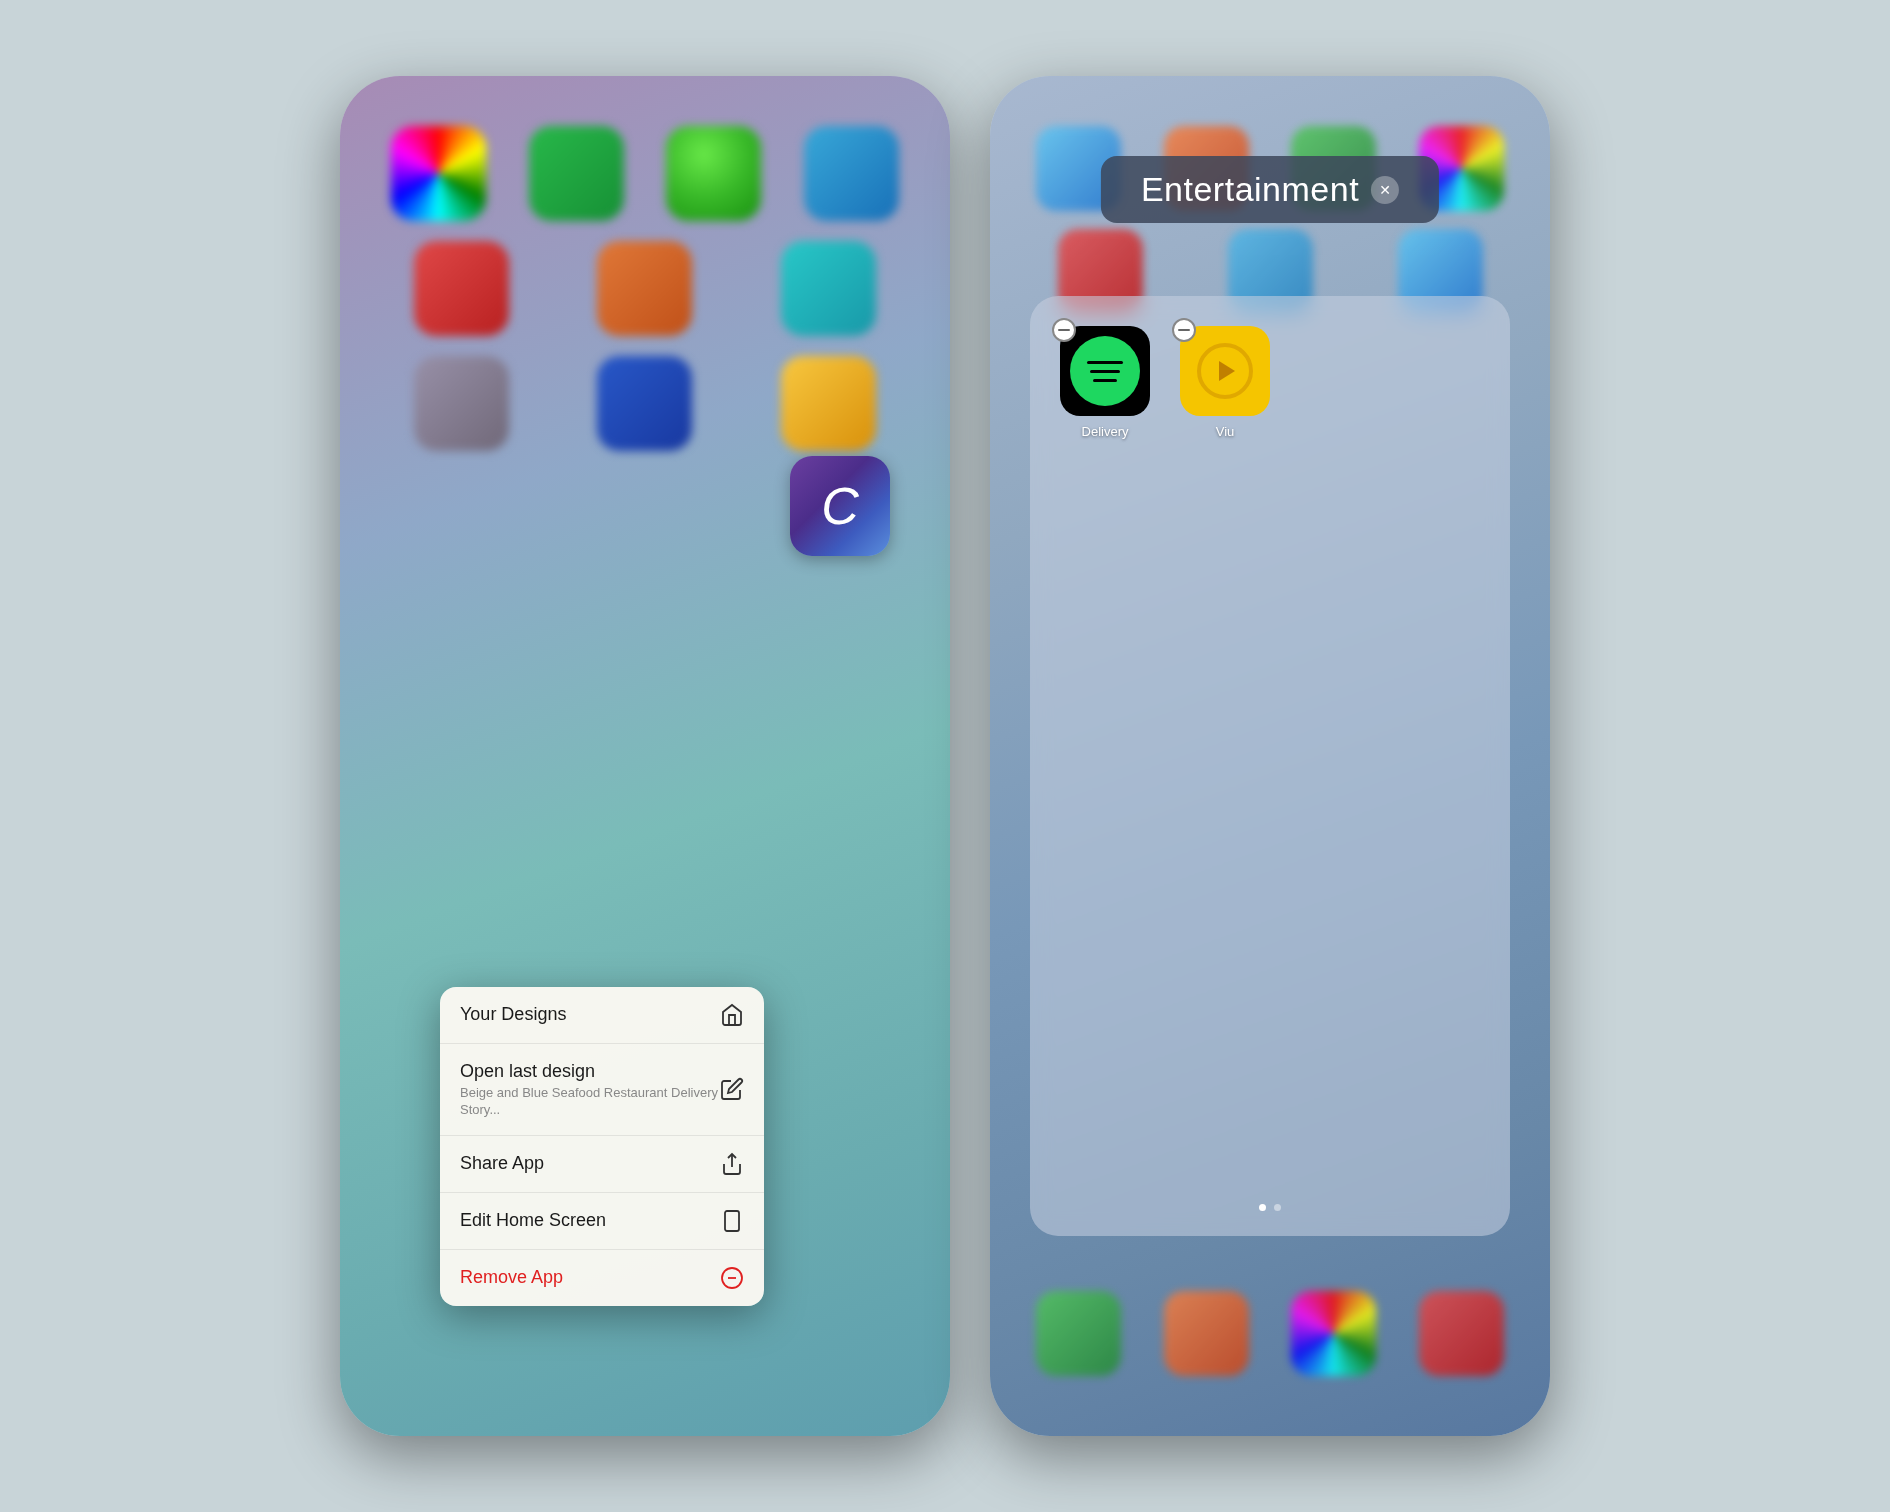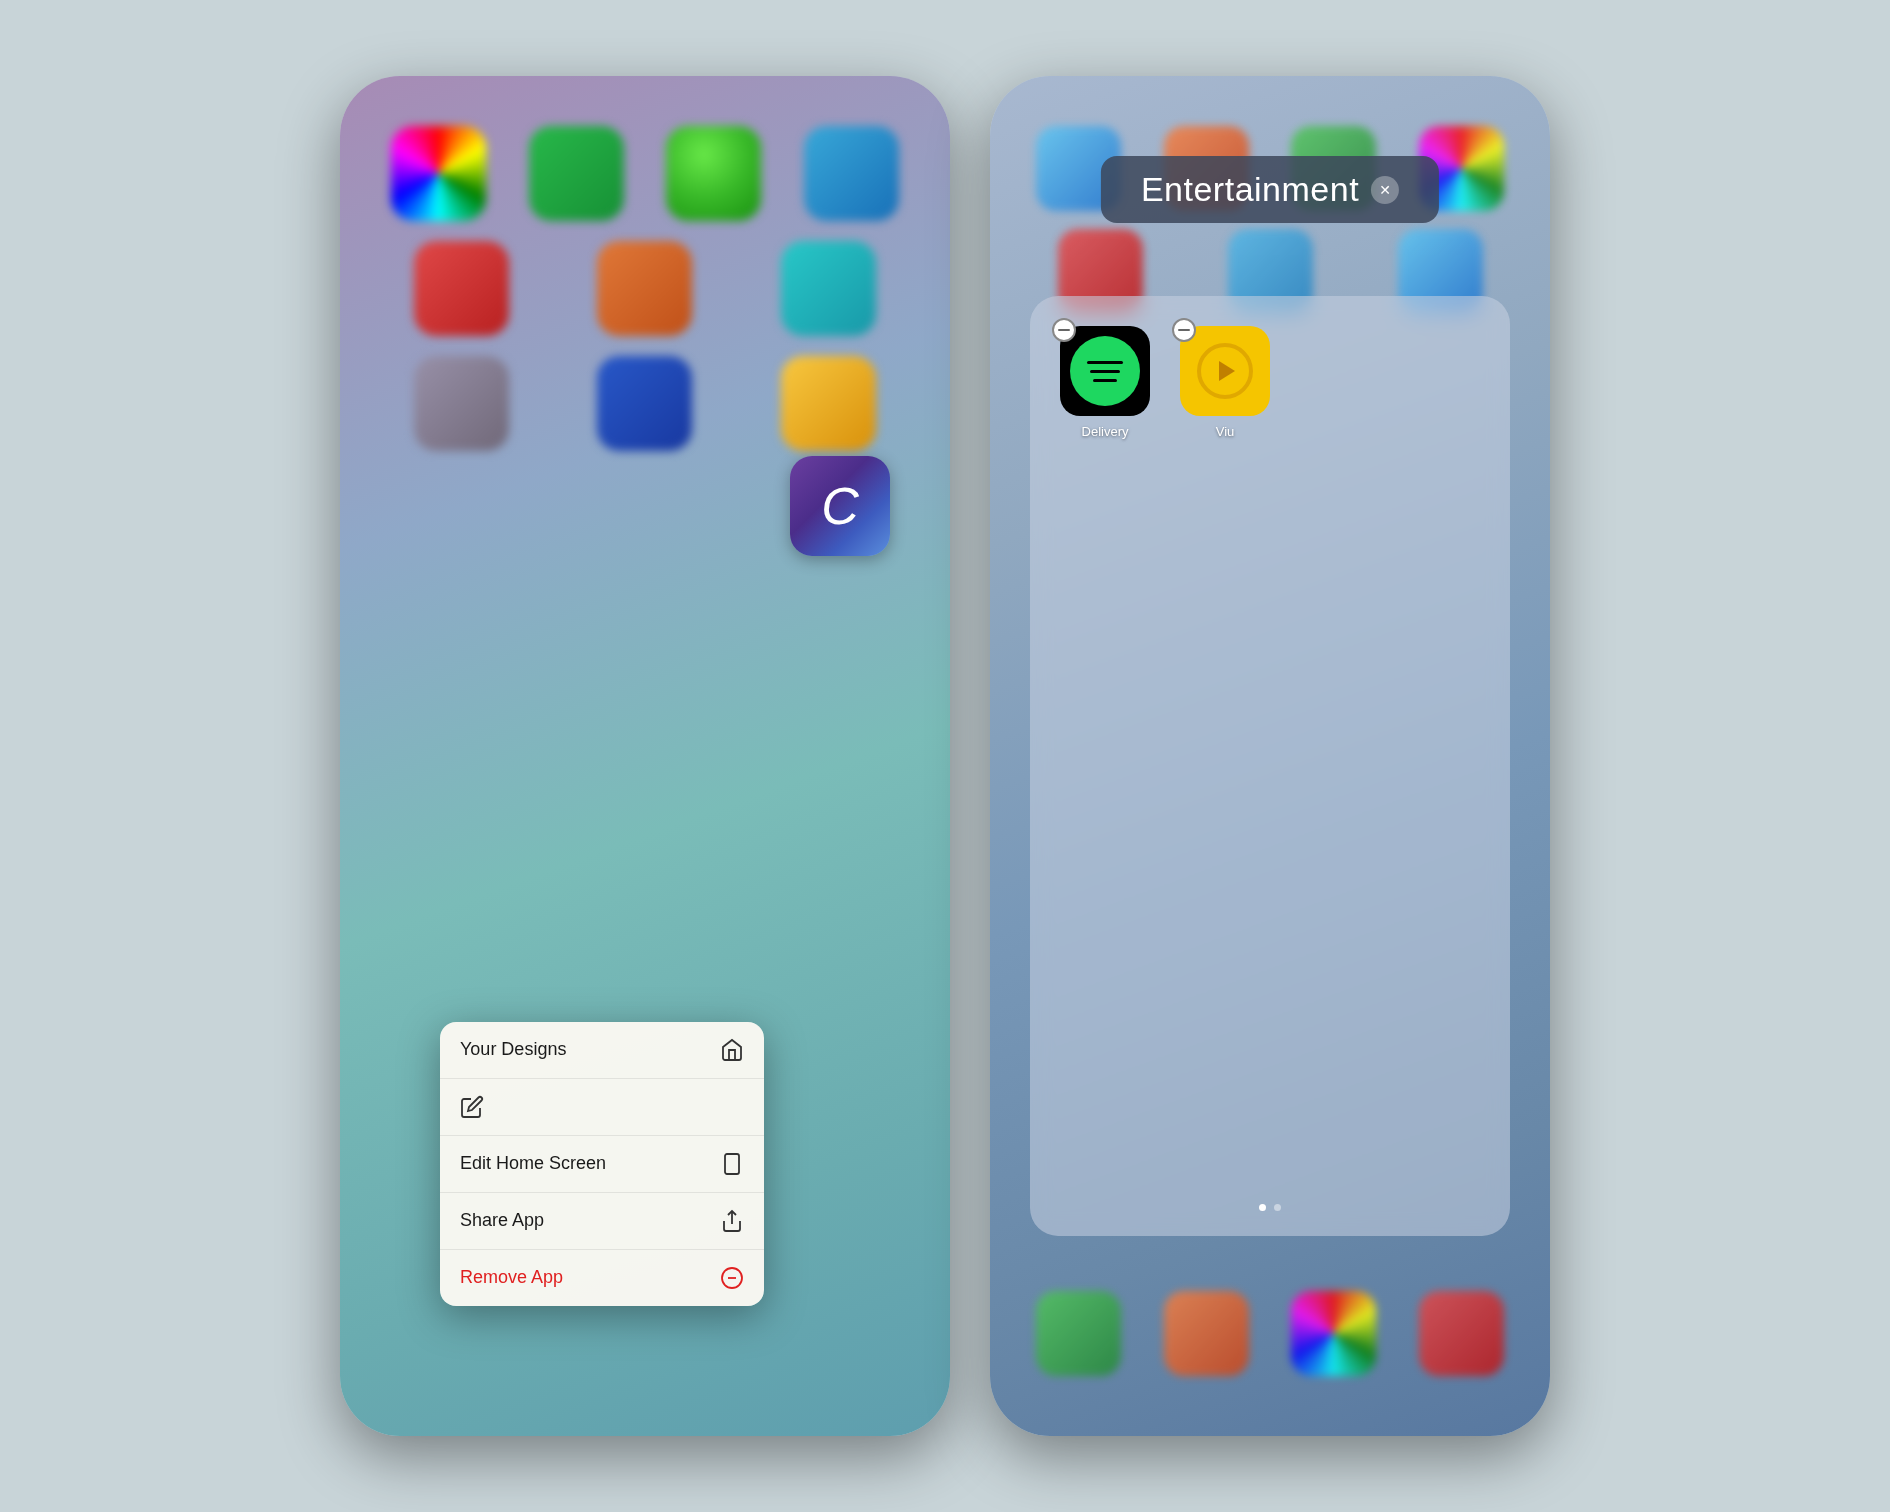--- a/index.html
+++ b/index.html
@@ -437,44 +437,48 @@
         <div class="menu-item-left">
           <span class="menu-item-title">Your Designs</span>
         </div>
         <svg class="menu-icon" viewBox="0 0 24 24" fill="none" stroke="#333" stroke-width="1.8">
           <path d="M3 9l9-7 9 7v11a2 2 0 0 1-2 2H5a2 2 0 0 1-2-2z"></path>
           <polyline points="9 22 9 12 15 12 15 22"></polyline>
         </svg>
       </div>
 
       <div class="menu-item">
+        <div class="menu-item-left">
+          <span class="menu-item-title">Open last design</span>
+          <span class="menu-item-subtitle">Beige and Blue Seafood Restaurant Delivery Story...</span>
+        </div>
         <svg class="menu-icon" viewBox="0 0 24 24" fill="none" stroke="#333" stroke-width="1.8">
           <path d="M11 4H4a2 2 0 0 0-2 2v14a2 2 0 0 0 2 2h14a2 2 0 0 0 2-2v-7"></path>
           <path d="M18.5 2.5a2.121 2.121 0 0 1 3 3L12 15l-4 1 1-4 9.5-9.5z"></path>
         </svg>
       </div>
 
       <div class="menu-item">
         <div class="menu-item-left">
-          <span class="menu-item-title">Edit Home Screen</span>
-        </div>
-        <svg class="menu-icon" viewBox="0 0 24 24" fill="none" stroke="#333" stroke-width="1.8">
-          <rect x="5" y="2" width="14" height="20" rx="2" ry="2"></rect>
-          <line x1="12" y1="18" x2="12.01" y2="18"></line>
-        </svg>
-      </div>
-
-      <div class="menu-item">
-        <div class="menu-item-left">
           <span class="menu-item-title">Share App</span>
         </div>
         <svg class="menu-icon" viewBox="0 0 24 24" fill="none" stroke="#333" stroke-width="1.8">
           <path d="M4 12v8a2 2 0 0 0 2 2h12a2 2 0 0 0 2-2v-8"></path>
           <polyline points="16 6 12 2 8 6"></polyline>
           <line x1="12" y1="2" x2="12" y2="15"></line>
+        </svg>
+      </div>
+
+      <div class="menu-item">
+        <div class="menu-item-left">
+          <span class="menu-item-title">Edit Home Screen</span>
+        </div>
+        <svg class="menu-icon" viewBox="0 0 24 24" fill="none" stroke="#333" stroke-width="1.8">
+          <rect x="5" y="2" width="14" height="20" rx="2" ry="2"></rect>
+          <line x1="12" y1="18" x2="12.01" y2="18"></line>
         </svg>
       </div>
 
       <div class="menu-item">
         <div class="menu-item-left">
           <span class="menu-item-title red">Remove App</span>
         </div>
         <svg class="menu-icon" viewBox="0 0 24 24" fill="none" stroke="#e02020" stroke-width="1.8">
           <circle cx="12" cy="12" r="10"></circle>
           <line x1="8" y1="12" x2="16" y2="12"></line>

